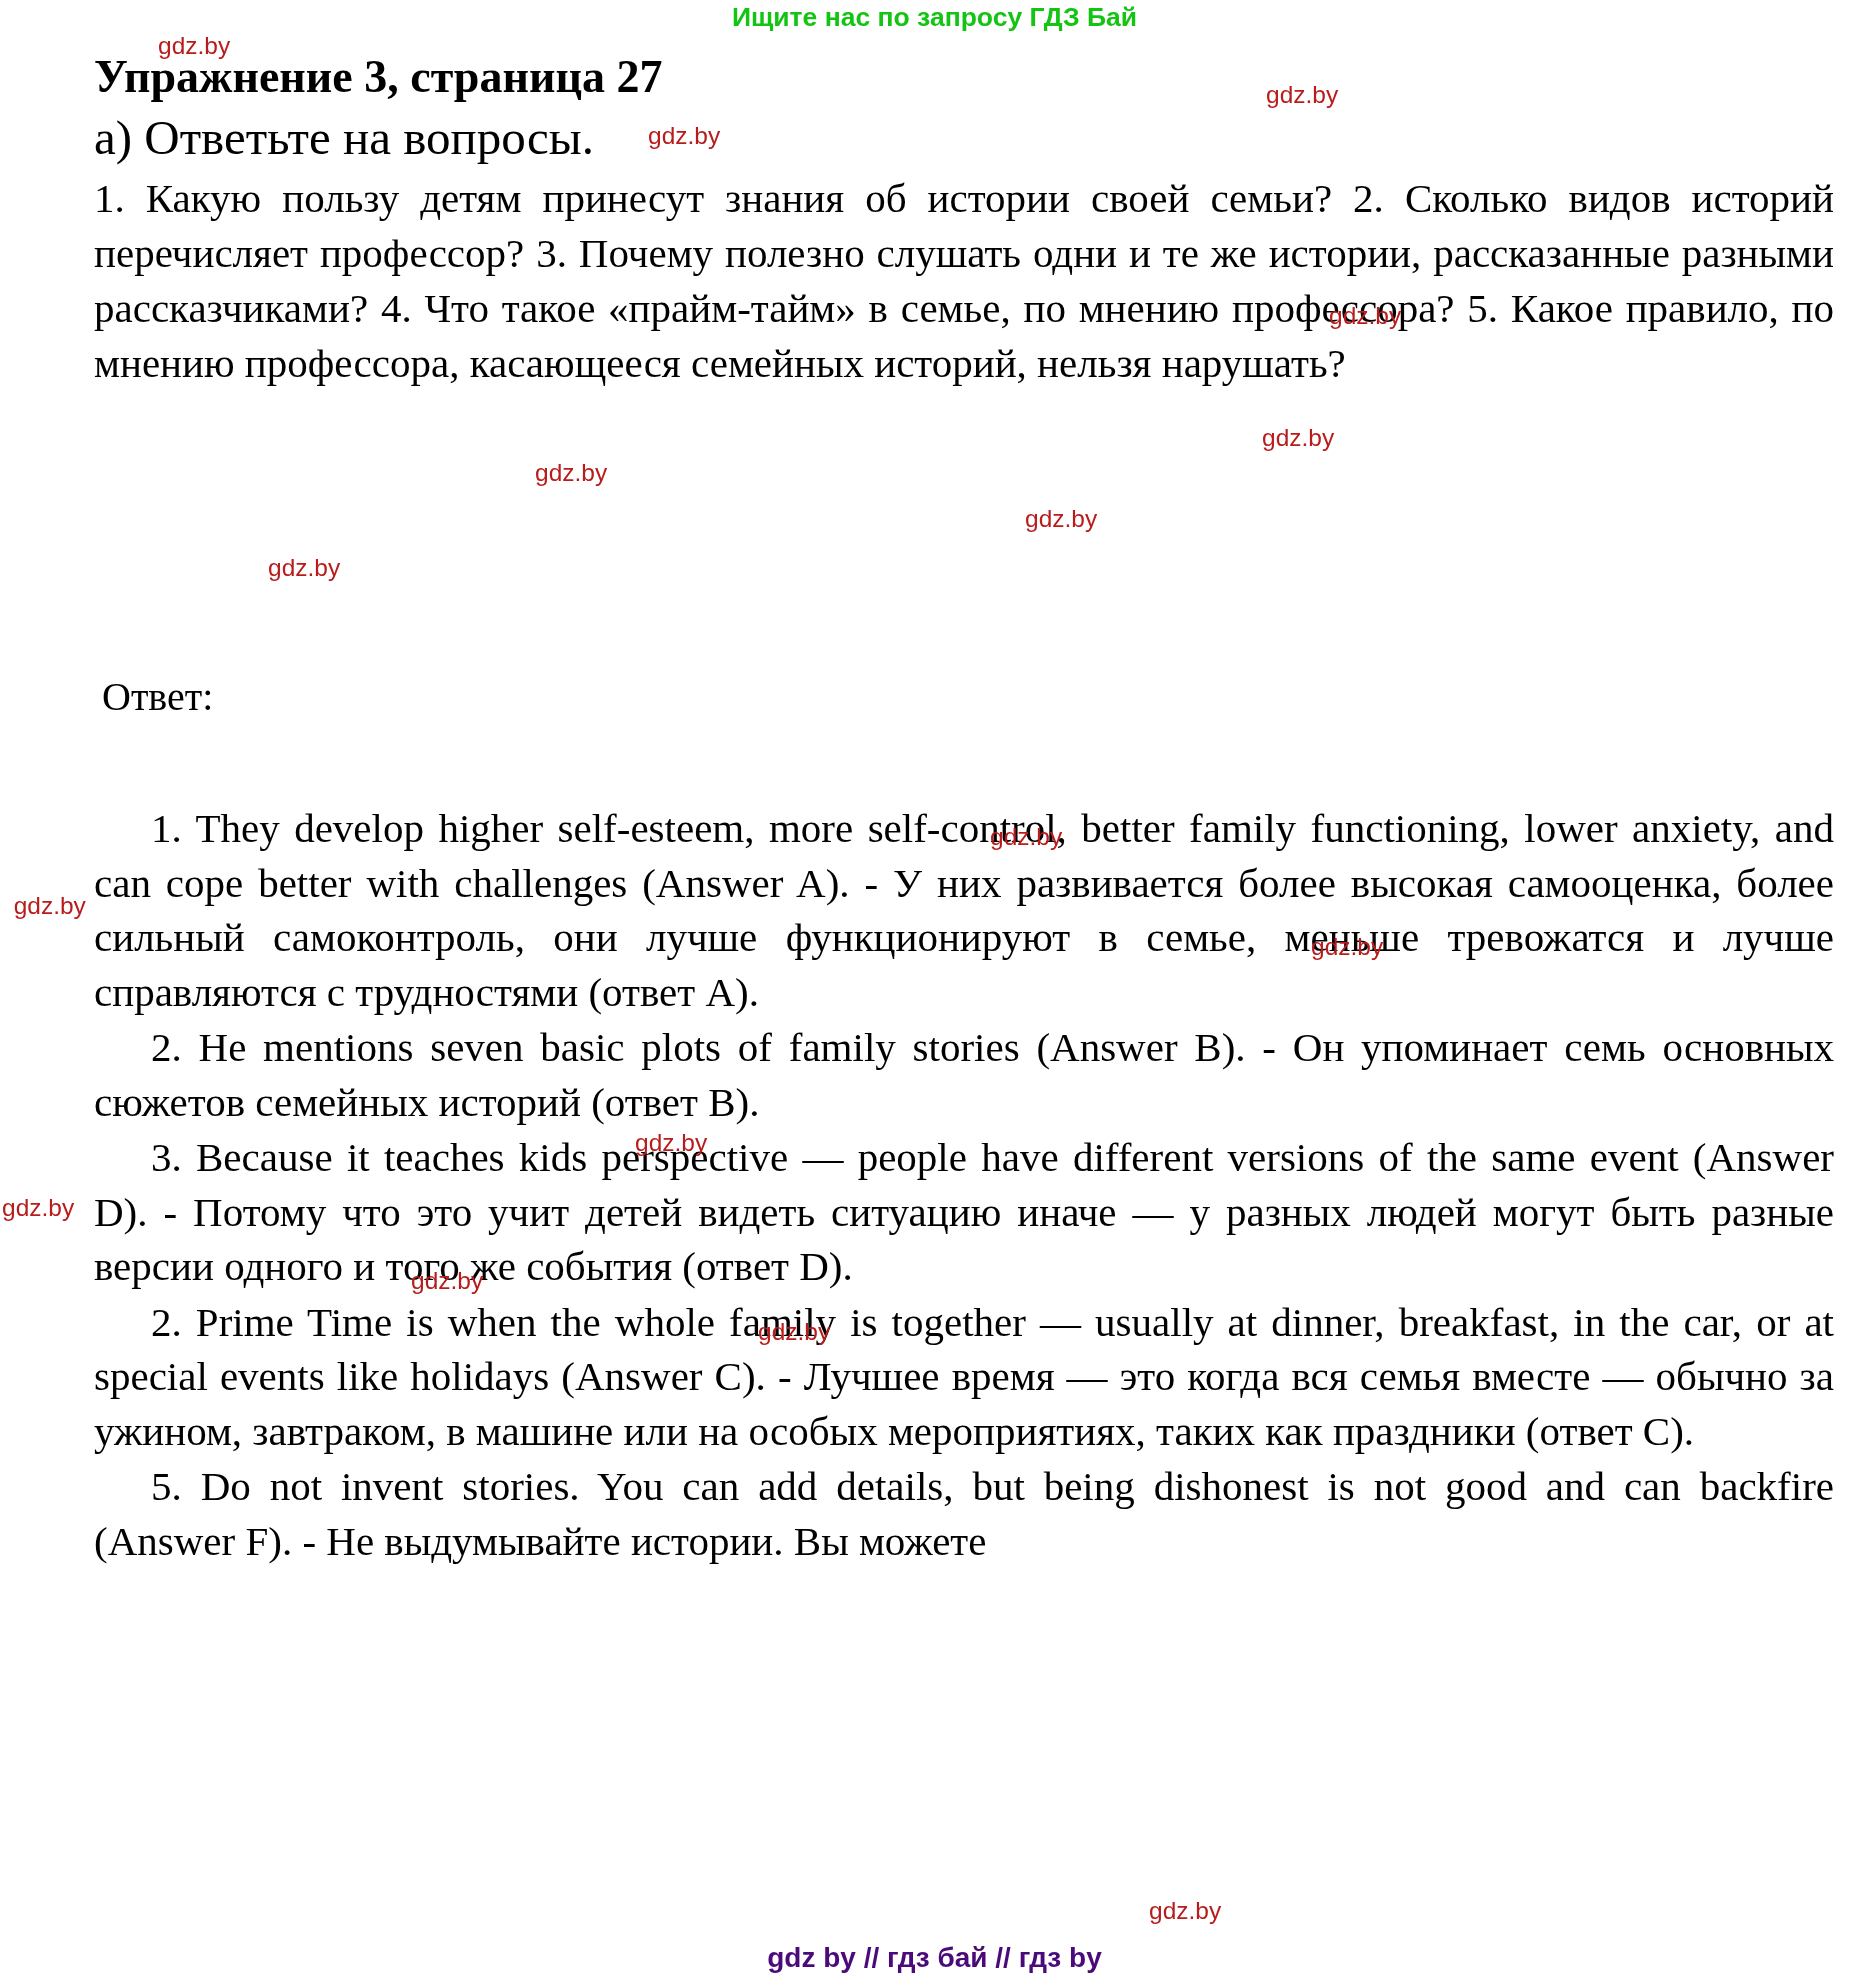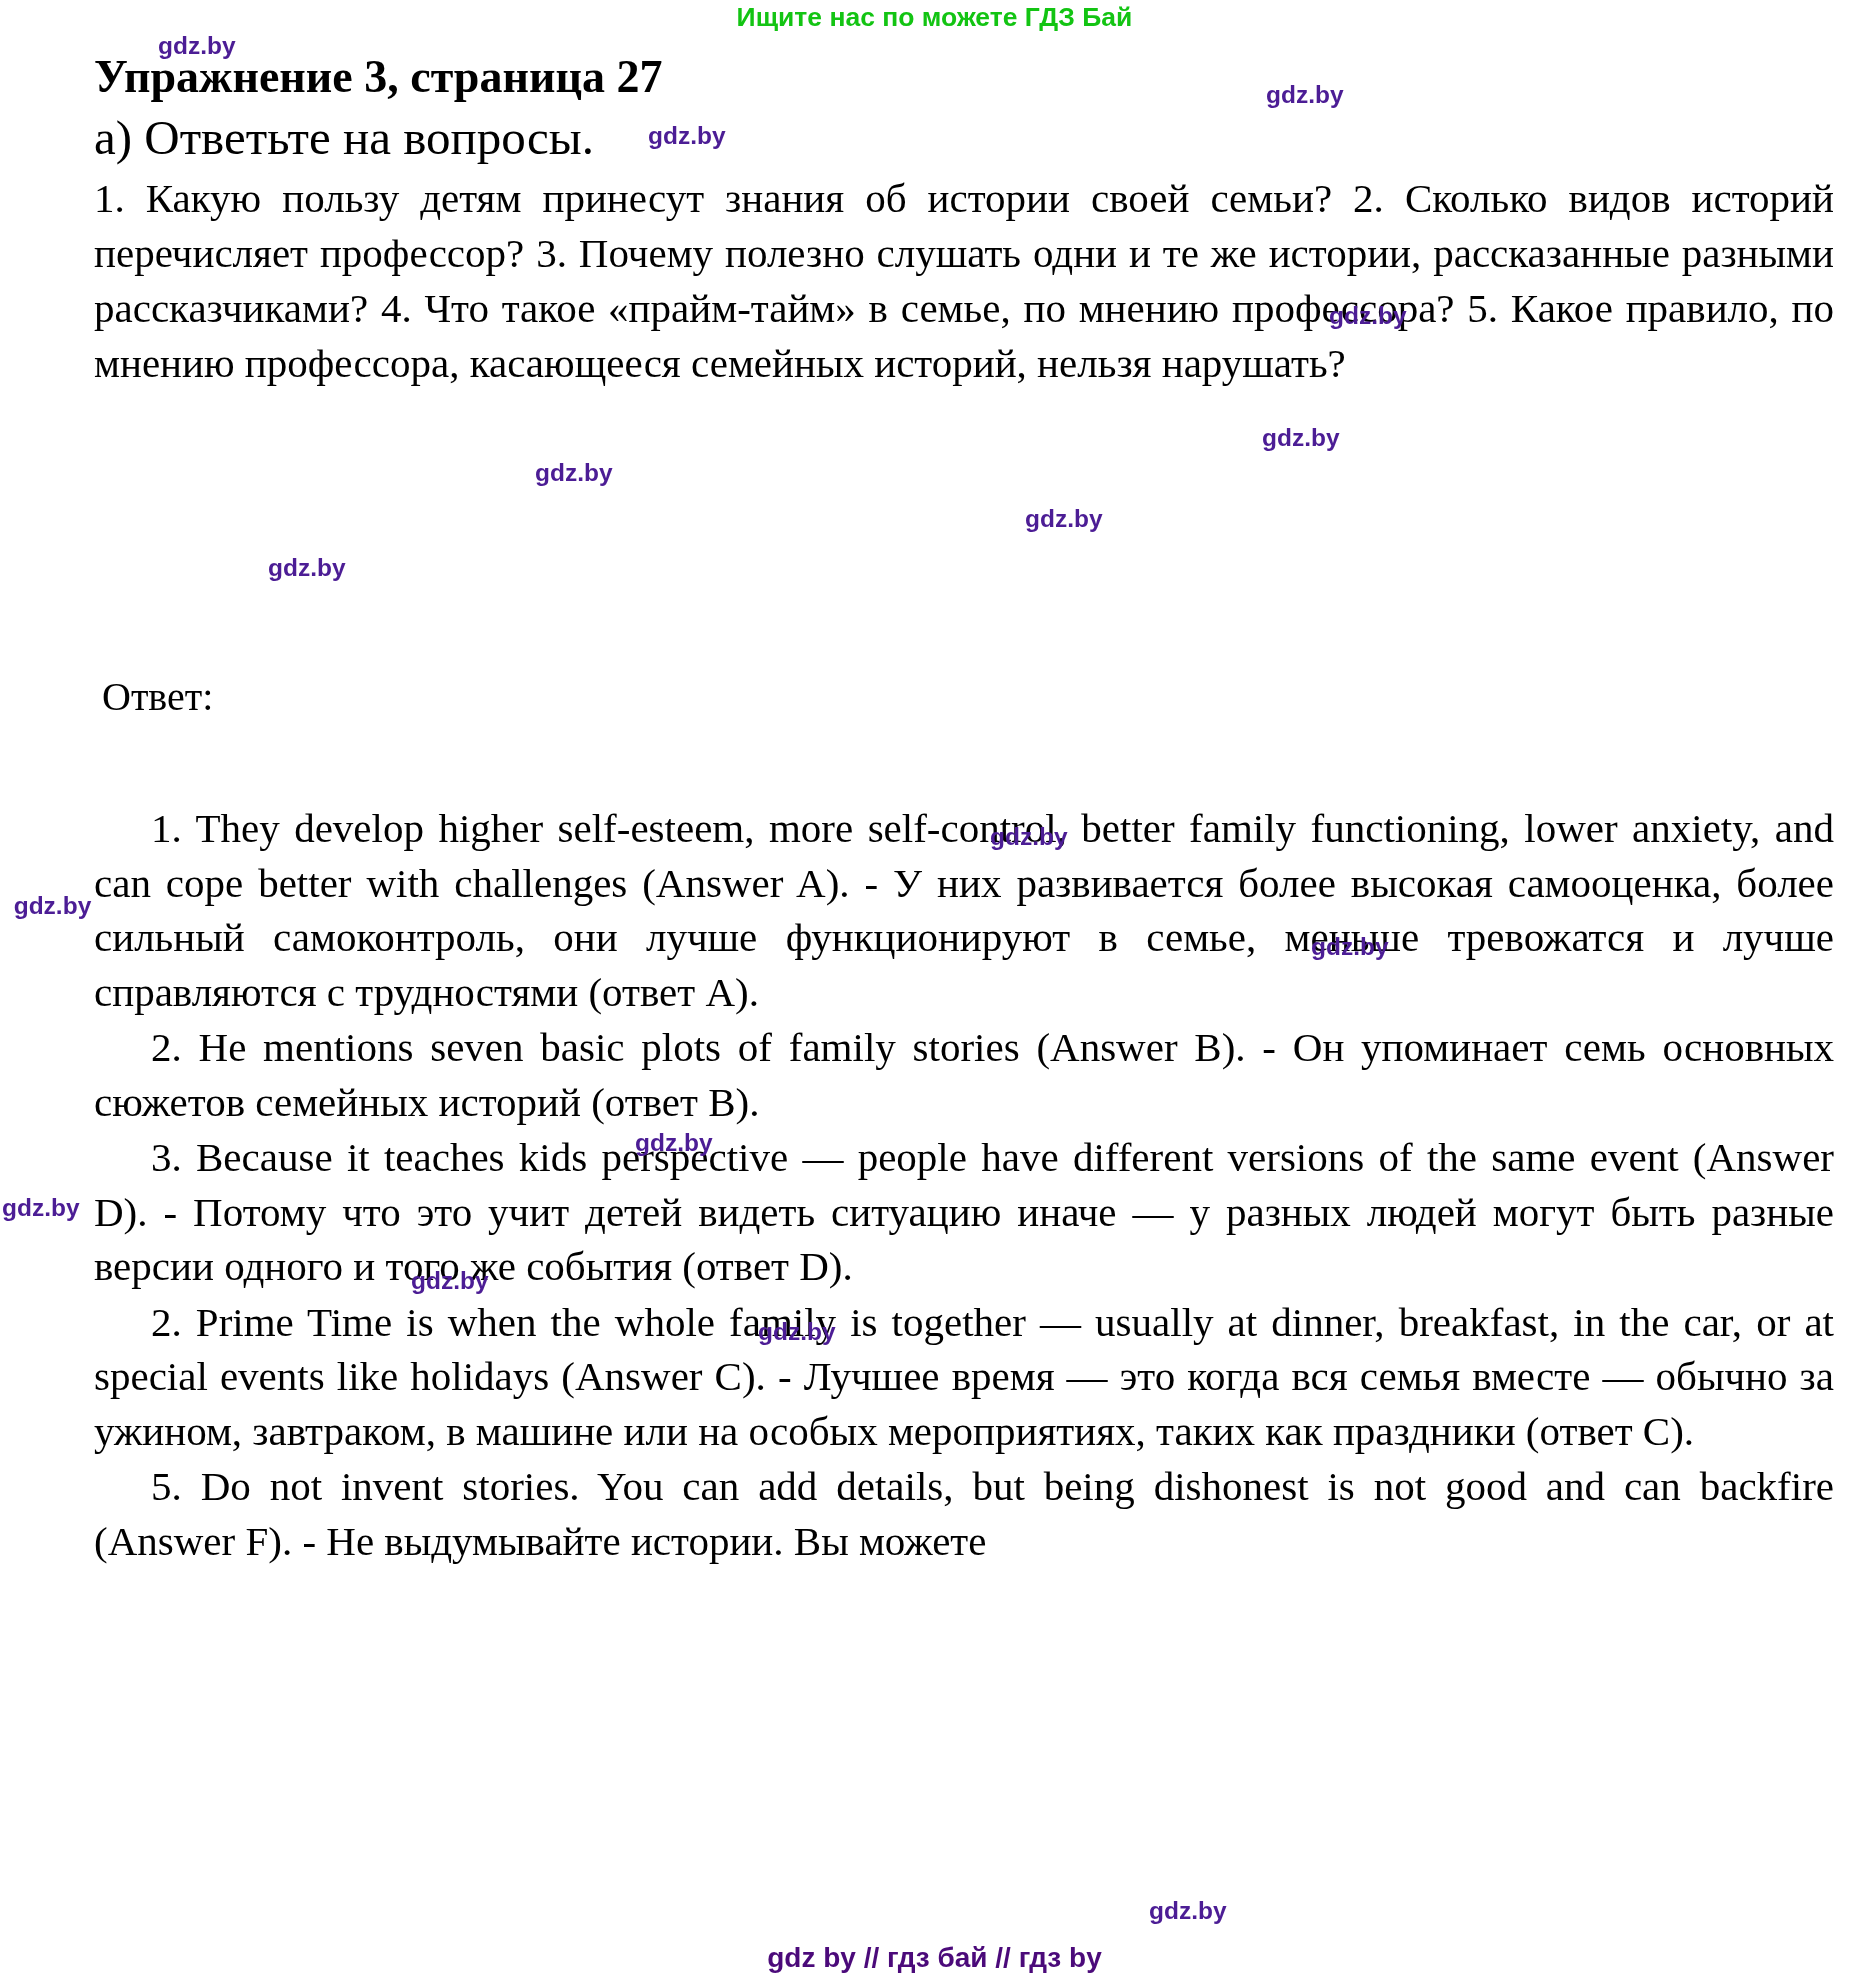--- a/index.html
+++ b/index.html
@@ -93,22 +93,22 @@
     margin: 0 0 1px 0;
     text-indent: 57px;
     letter-spacing: 0px;
   }
 
   
   .wm {
     position: absolute;
     font-family: "Liberation Sans", "DejaVu Sans", sans-serif;
     font-size: 24.5px;
-    font-weight: 700;
-    color: #4c1d95;
+    font-weight: 400;
+    color: #b91c1c;
     white-space: nowrap;
     pointer-events: none;
   }
 
   
   .footer {
     position: absolute;
     left: 0;
     bottom: 5.9px;
     width: 1869px;
@@ -118,21 +118,21 @@
     font-weight: 700;
     color: #4B0A7A;
     white-space: nowrap;
   }
 </style>
 </head>
 <body>
 
 <div id="page">
 
-  <div class="promo" style="color: rgb(19, 196, 19);">Ищите нас по можете ГДЗ Бай</div>
+  <div class="promo" style="color: rgb(19, 196, 19);">Ищите нас по запросу ГДЗ Бай</div>
 
   <div class="content">
 
     <h1 class="ex-title">Упражнение 3, страница 27</h1>
 
     <div class="subtask">а) Ответьте на вопросы.</div>
 
     <p class="qblock">1. Какую пользу детям принесут знания об истории своей семьи? 2. Сколько видов историй перечисляет профессор? 3. Почему полезно слушать одни и те же истории, рассказанные разными рассказчиками? 4. Что такое «прайм-тайм» в семье, по мнению профессора? 5. Какое правило, по мнению профессора, касающееся семейных историй, нельзя нарушать?</p>
 
     <div class="answer-label">Ответ:</div>

